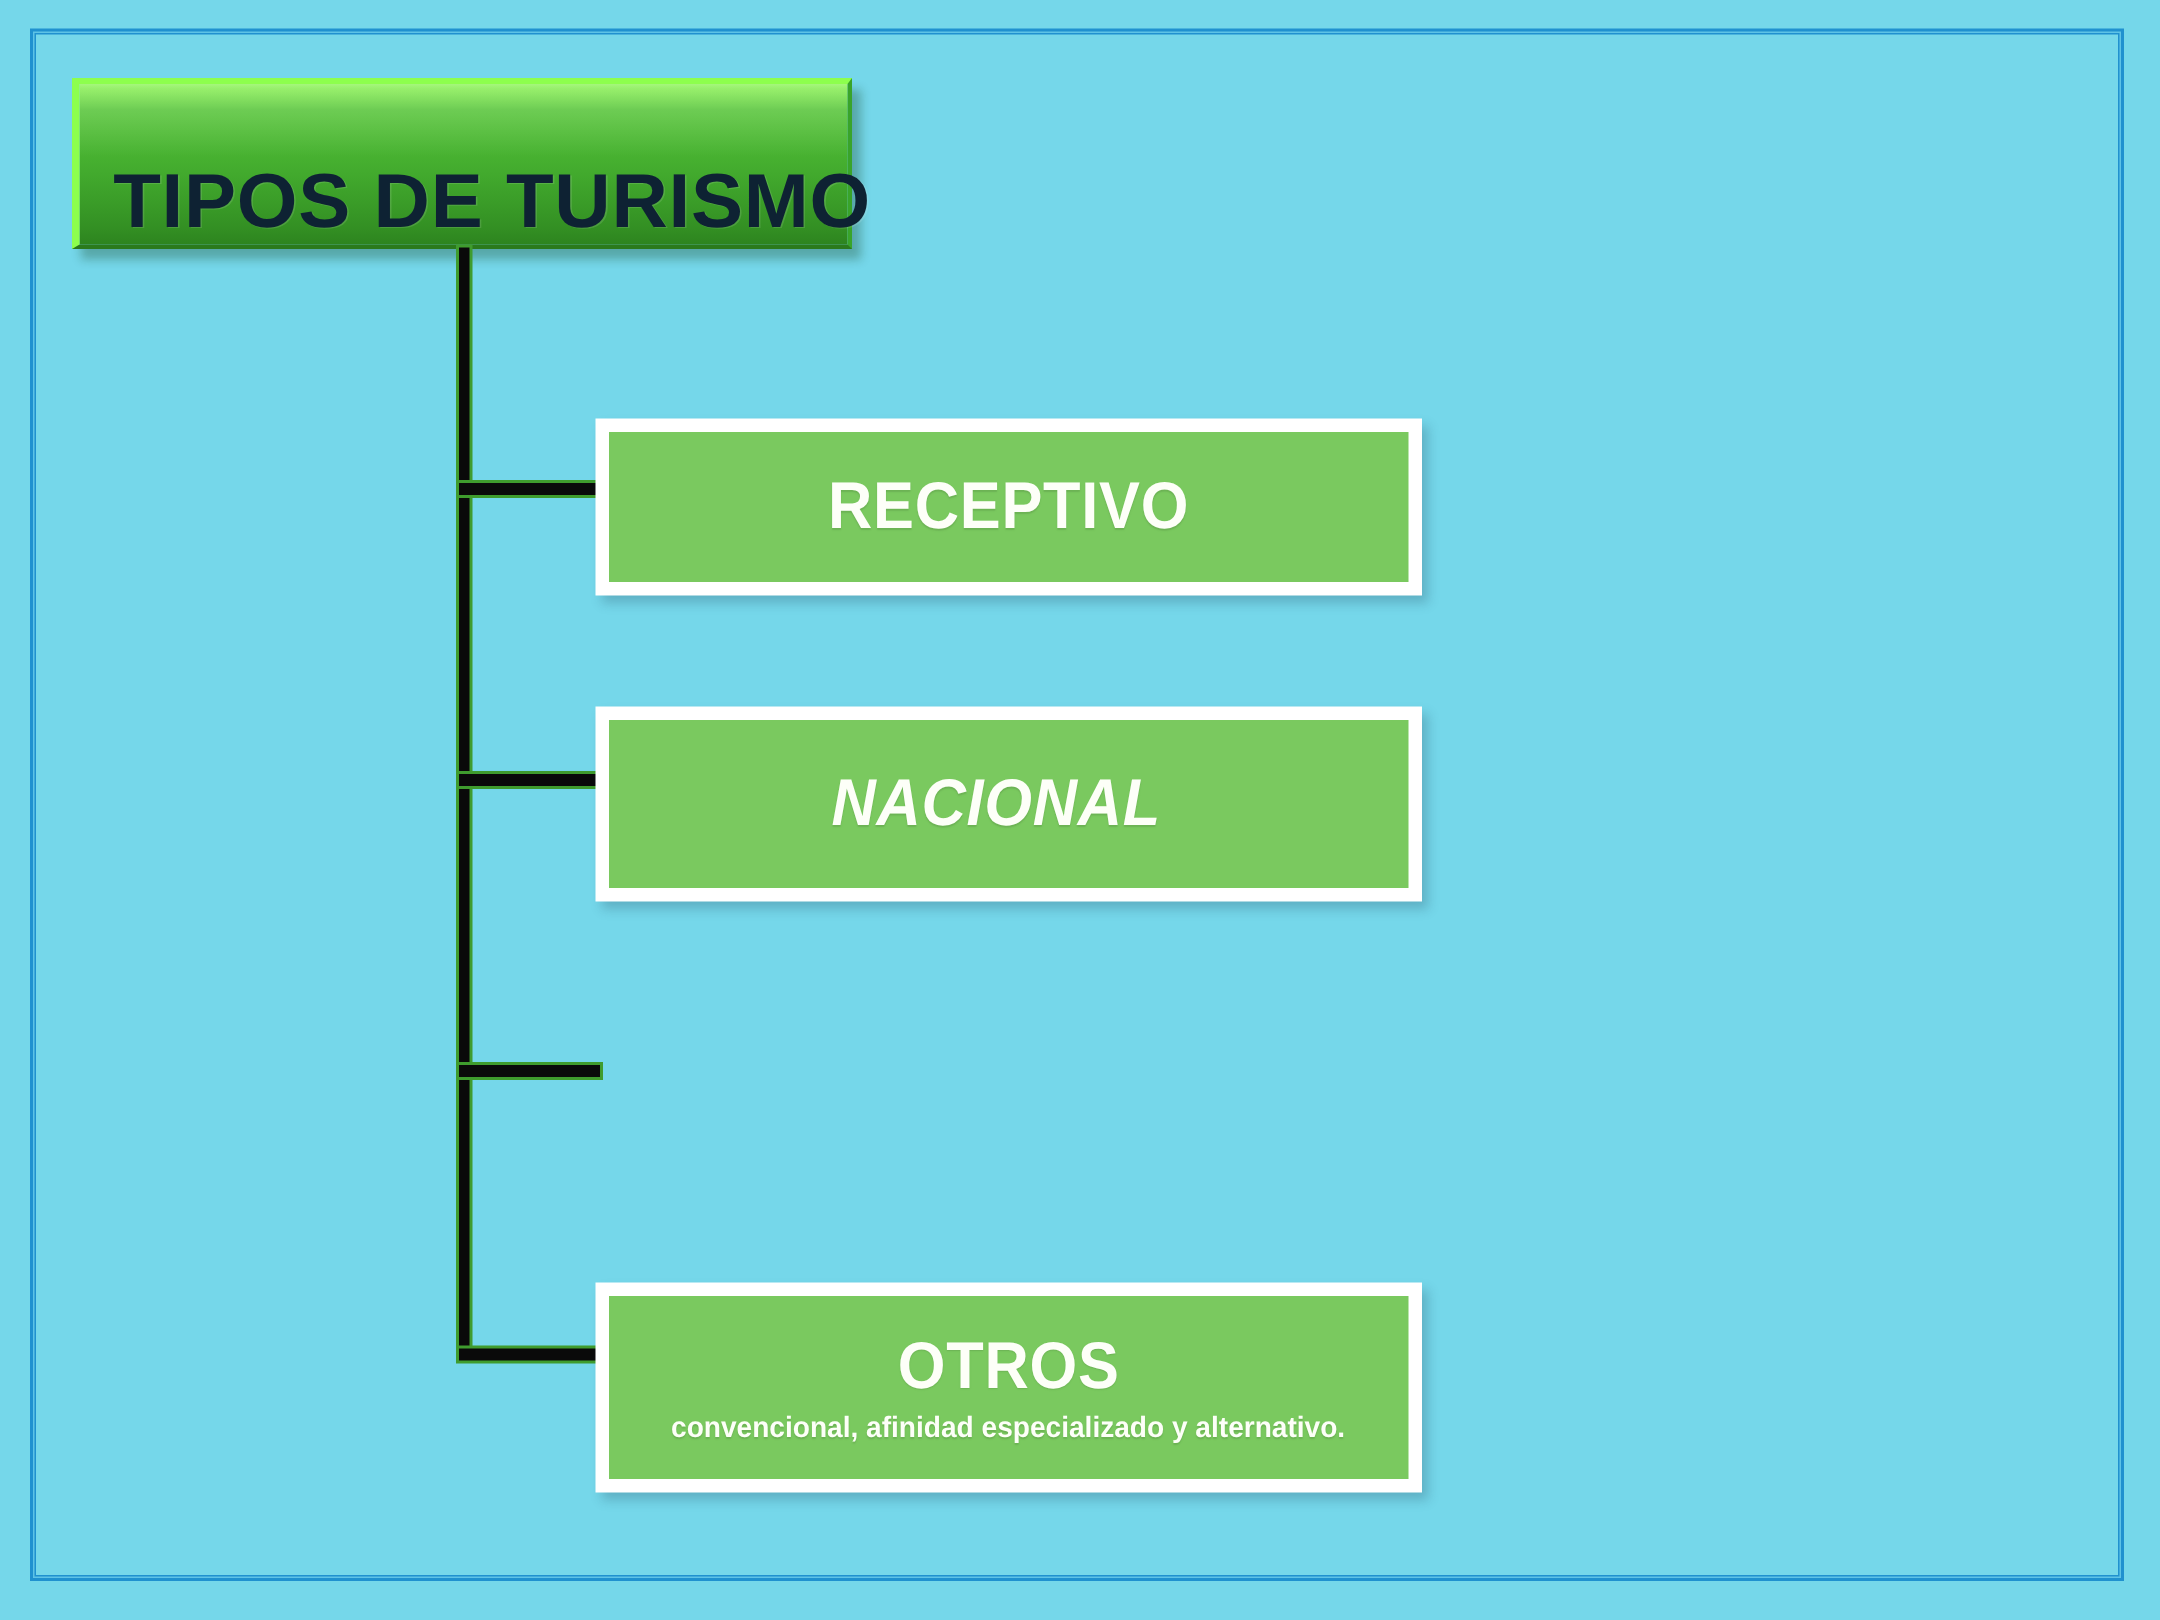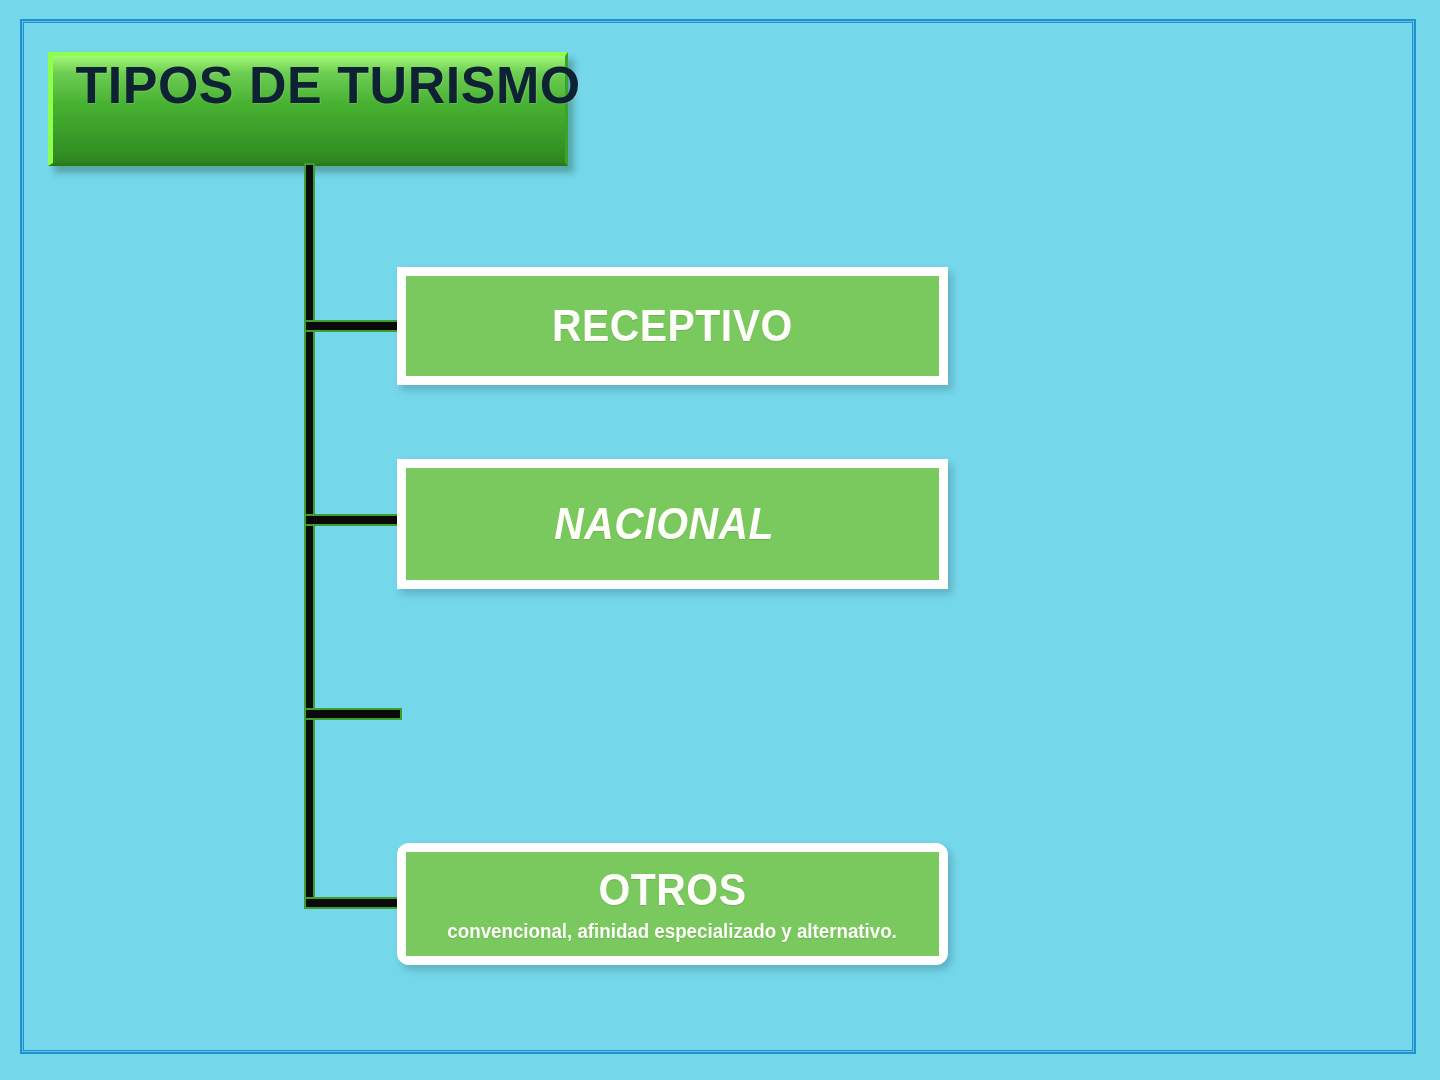--- a/index.html
+++ b/index.html
@@ -61,21 +61,21 @@
         #43ab2e 54%,
         #3a9c28 74%,
         #338f23 90%,
         #2d841f 100%);
     border-top: 4px solid #8dff4d;
     border-left: 5px solid #8dff4d;
     border-right: 3px solid #39a42a;
     border-bottom: 3px solid #2a7a1c;
     box-shadow: 6px 7px 6px rgba(20,60,20,0.30);
     display: flex;
-    align-items: flex-start;
+    align-items: flex-end;
     justify-content: flex-start;
   }
   .title-box .sheen {
     position: absolute;
     left: 0; top: 0; right: 0;
     height: 46%;
     background: linear-gradient(to bottom, rgba(255,255,255,0.22), rgba(255,255,255,0));
     pointer-events: none;
   }
   .title-text {
@@ -112,20 +112,21 @@
 
   
   .node {
     position: absolute;
     left: 397px;
     width: 551px;
     box-sizing: border-box;
     background: #ffffff;
     padding: 9px;
     box-shadow: 4px 5px 7px rgba(40,80,100,0.28);
+    margin-top: 12px;
   }
   .node-inner {
     width: 100%;
     height: 100%;
     box-sizing: border-box;
     background: #7ac95f;
     display: flex;
     flex-direction: column;
     align-items: center;
     justify-content: center;
@@ -148,21 +149,21 @@
     color: #fdfff8;
     white-space: nowrap;
     transform: scaleX(0.96);
     margin-top: 6px;
     text-shadow: 0 1px 1px rgba(90,150,70,0.45);
   }
 
   .node-receptivo { top: 267px; height: 118px; }
   .node-nacional  { top: 459px; height: 130px; font-style: italic; }
   .node-interno   { top: 651px; height: 118px; }
-  .node-otros     { top: 843px; height: 122px; border-radius: 12px; }
+  .node-otros     { top: 843px; height: 140px; }
 
   .node-otros .node-inner { justify-content: center; padding-top: 2px; }
   .node-nacional .node-label { margin-right: 16px; }
   .node-interno .node-label  { margin-right: 8px; }
 </style>
 </head>
 <body>
 
 <div id="slide">
 

